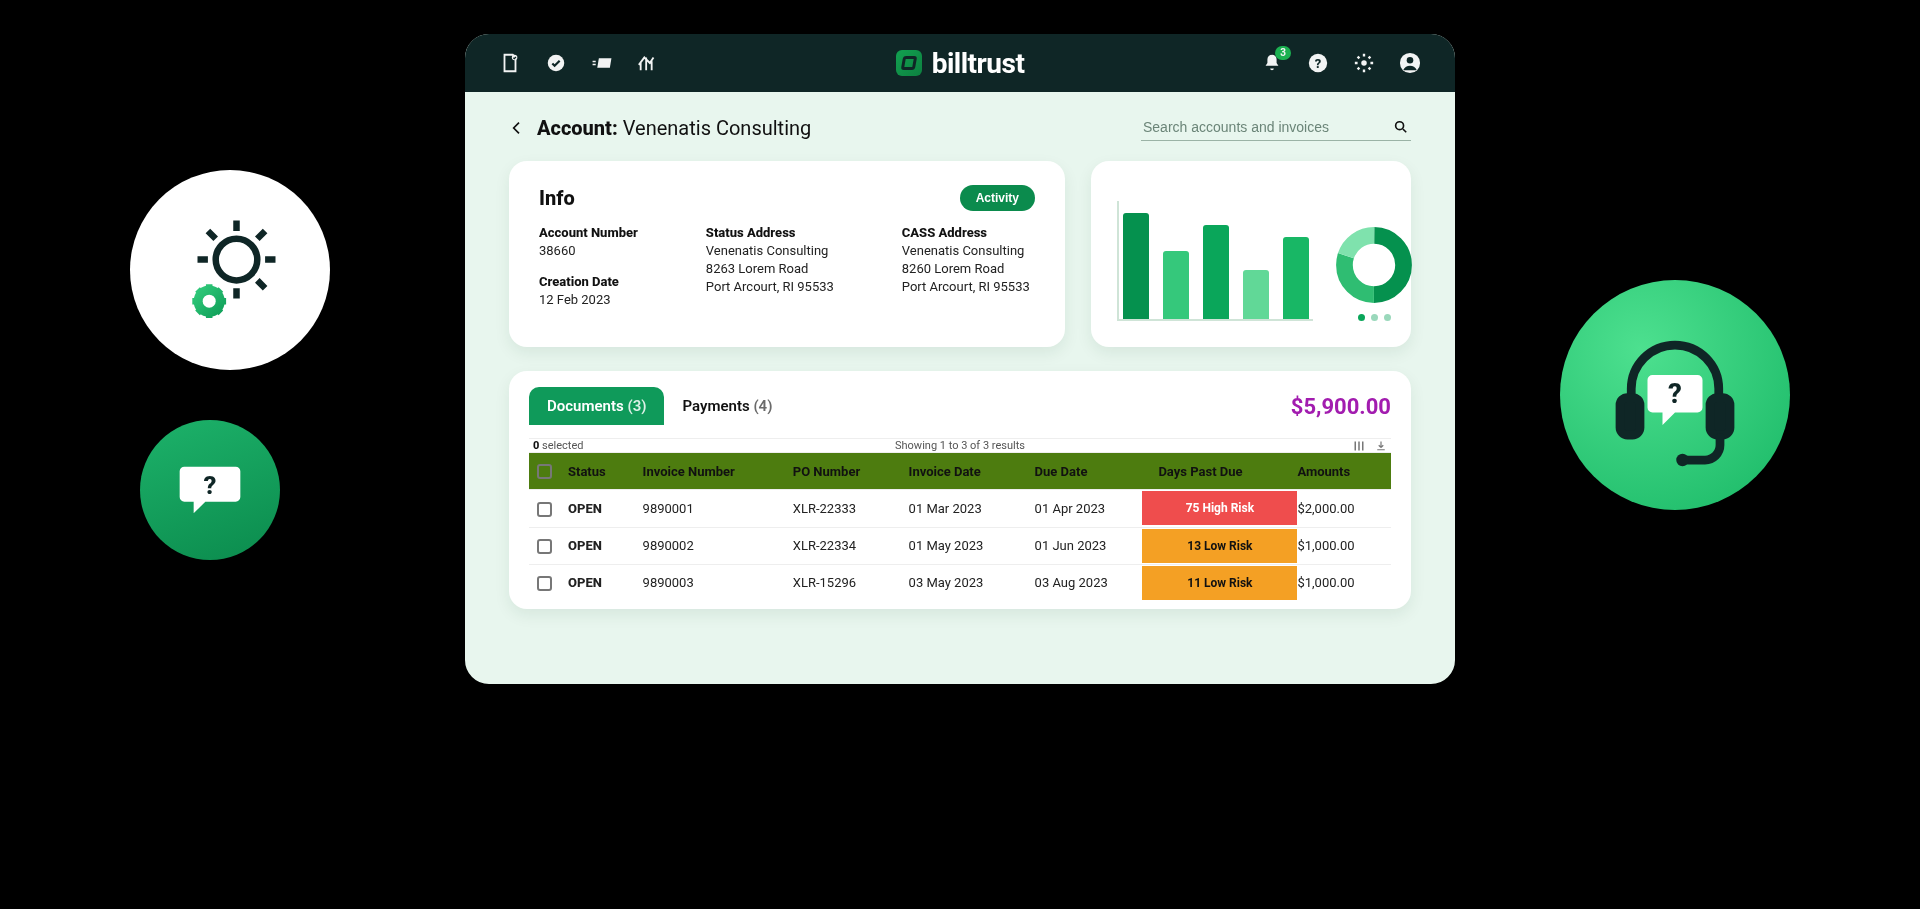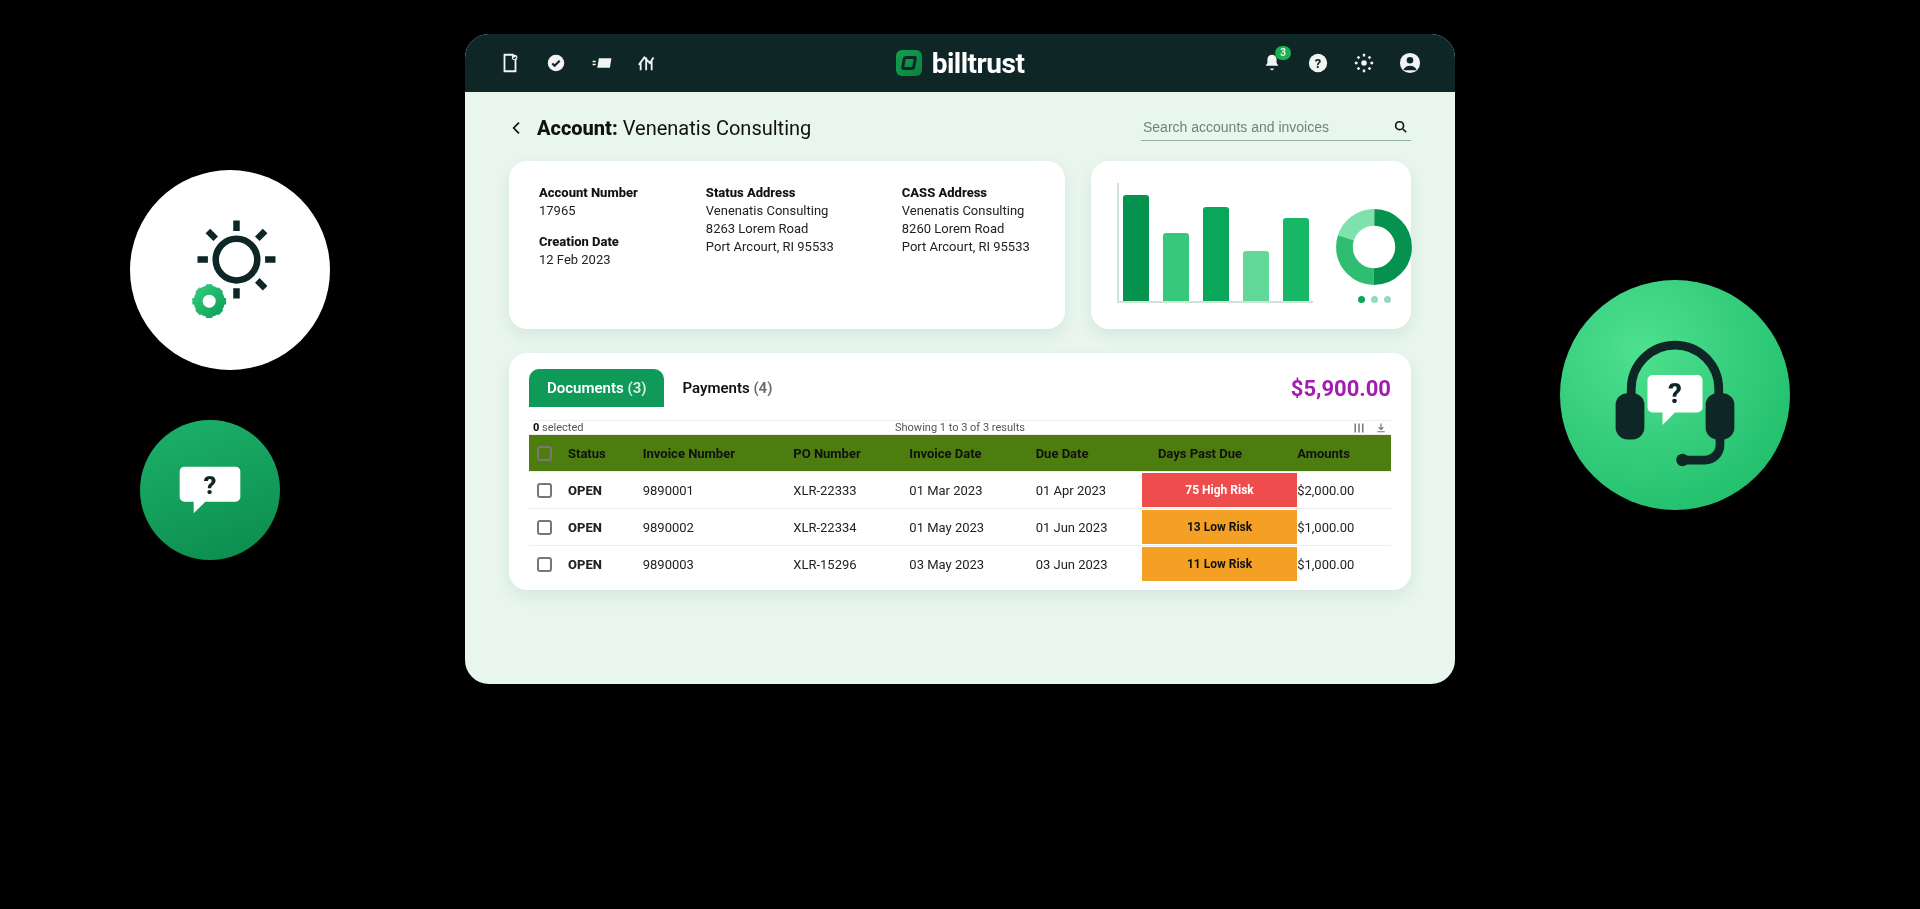--- a/index.html
+++ b/index.html
@@ -352,25 +352,29 @@
       <input type="text" placeholder="Search accounts and invoices" style="">
       <svg viewBox="0 0 24 24">
           <circle cx="10" cy="10" r="6"></circle>
           <path d="M20 20l-5-5"></path>
         </svg>
     </div>
   </div>
 
   <div class="content-row">
     <div class="card info-card">
+      <div class="info-head">
+        <h2>Info</h2>
+        <button class="activity-btn">Activity</button>
+      </div>
       <div class="info-cols">
         <div>
           <div class="info-field">
             <div class="lbl">Account Number</div>
-            <div class="val">17965</div>
+            <div class="val">38660</div>
           </div>
           <div class="info-field">
             <div class="lbl">Creation Date</div>
             <div class="val">12 Feb 2023</div>
           </div>
         </div>
         <div class="info-field">
           <div class="lbl">Status Address</div>
           <div class="val">Venenatis Consulting
 8263 Lorem Road
@@ -467,21 +471,21 @@
               <span class="pill low">13 Low Risk</span>
             </td>
             <td>$1,000.00</td>
           </tr>
           <tr>
             <td><input type="checkbox" class="chk" style=""></td>
             <td class="status">OPEN</td>
             <td>9890003</td>
             <td>XLR-15296</td>
             <td>03 May 2023</td>
-            <td>03 Jun 2023</td>
+            <td>03 Aug 2023</td>
             <td style="padding:0">
               <span class="pill low">11 Low Risk</span>
             </td>
             <td>$1,000.00</td>
           </tr>
         </tbody>
     </table>
   </div>
 
 </div>

